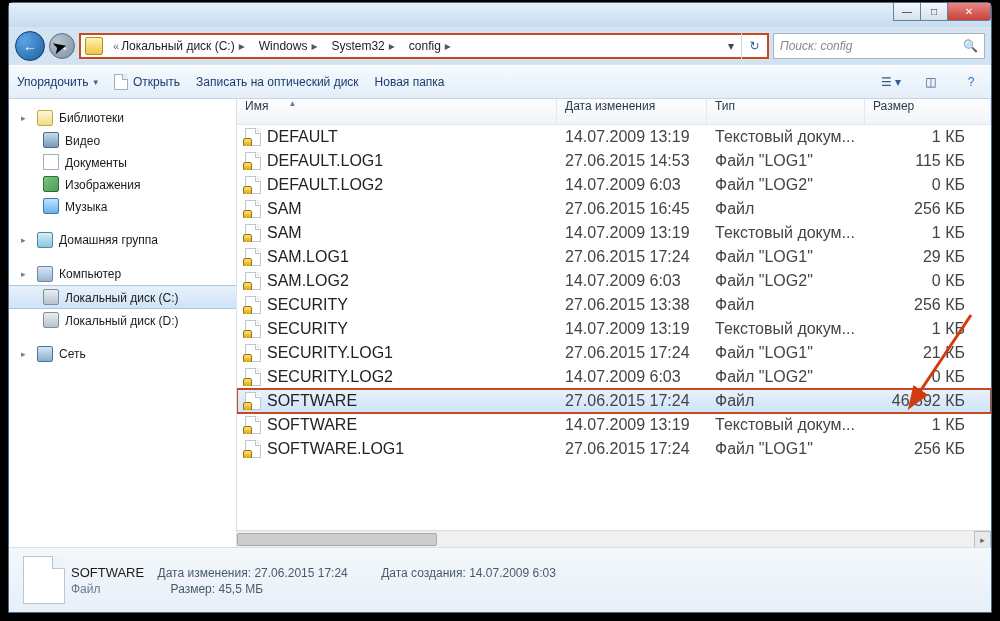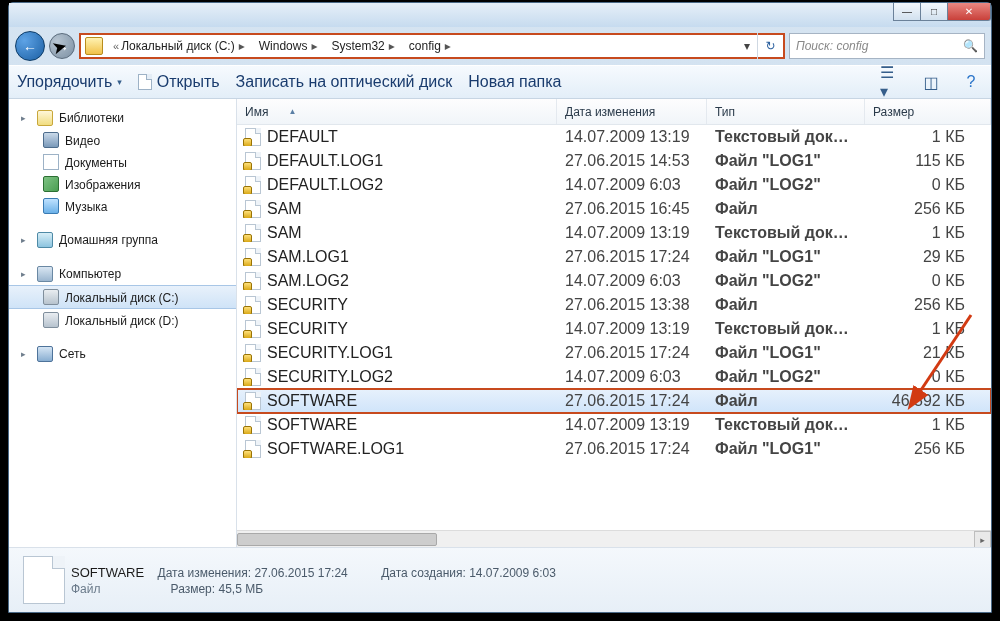--- a/index.html
+++ b/index.html
@@ -73,31 +73,31 @@
     width:18px;height:18px;margin:0 4px;
     background:linear-gradient(to bottom,#fff2b2,#f1c24a);
     border:1px solid #b88c1c;border-radius:2px;
   }
   .crumb { padding:0 5px; display:flex; align-items:center; height:100%; }
   .crumb-sep { color:#555; padding:0 4px; }
   .crumb-first-arrows { padding-left:6px; color:#666; letter-spacing:-3px; font-size:11px;}
   .bc-refresh { width:26px;height:26px;border-left:1px solid #cfd8e2;display:flex;align-items:center;justify-content:center;color:#2a5f9e;}
   .bc-drop { width:20px;color:#444;display:flex;align-items:center;justify-content:center;}
   .searchbox {
-    width:196px;height:26px;background:#fff;border:1px solid #a6b4c4;
+    width:212px;height:26px;background:#fff;border:1px solid #a6b4c4;
     display:flex;align-items:center;padding:0 6px;color:#888;font-style:italic;font-size:12px;
     justify-content:space-between;
   }
   .searchbox .mag { font-style:normal;color:#4d7fb5; }
   
   .toolbar {
     height:34px;background:linear-gradient(to bottom,#f6fafe,#e3eef8);
     border-top:1px solid #fff;border-bottom:1px solid #c7d5e3;
     display:flex;align-items:center;padding:0 8px;gap:16px;
-    font-size:16px;color:#1a3c6e;
+    font-size:12px;color:#1a3c6e;
   }
   .tb-item{display:flex;align-items:center;gap:5px;cursor:default;}
   .tb-drop::after{content:" ▾";font-size:9px;color:#365f8c;}
   .tb-spacer{flex:1;}
   .tb-iconbtn{width:24px;height:20px;border:1px solid transparent;display:flex;align-items:center;justify-content:center;color:#355e8b;}
   .page-icon{width:14px;height:16px;background:#fff;border:1px solid #9db2c6;position:relative;}
   .page-icon::after{content:"";position:absolute;right:-1px;top:-1px;width:5px;height:5px;background:#e4edf6;border-left:1px solid #9db2c6;border-bottom:1px solid #9db2c6;}
   
   .body {
     flex:1; display:flex; background:#fff; overflow:hidden;
@@ -121,32 +121,32 @@
   .sicon.home{background:linear-gradient(to bottom,#d7eef7,#8cc4df);border:1px solid #4e8aa6;border-radius:2px;}
   .sicon.net{background:linear-gradient(to bottom,#d5e5f4,#89aed1);border:1px solid #4e739a;border-radius:2px;}
   .sicon.vid{background:linear-gradient(to bottom,#c9d9e9,#7a99b9);border:1px solid #4d6c8c;border-radius:2px;}
   .sicon.doc{background:#fff;border:1px solid #9db2c6;}
   
   .filearea{flex:1;display:flex;flex-direction:column;overflow:hidden;position:relative;}
   .colheaders{
     height:26px;border-bottom:1px solid #e1e7ed;display:flex;align-items:center;
     font-size:12px;color:#2a3a4a;background:linear-gradient(to bottom,#fdfdfe,#f1f5f9);
   }
-  .ch{padding:0 8px;border-right:1px solid #e4e9ef;height:100%;display:flex;align-items:center;gap:20px;}
+  .ch{padding:0 8px;border-right:1px solid #e4e9ef;height:100%;display:flex;gap:20px;}
   .ch.name{width:320px;}
   .ch.date{width:150px;}
   .ch.type{width:158px;}
   .ch.size{flex:1;justify-content:flex-start;}
   .sort-arrow{font-size:8px;color:#5a7fa5;}
   .rows{flex:1;overflow:auto;position:relative;}
   .row{height:24px;display:flex;align-items:center;font-size:16px;color:#222;padding-right:18px;}
   .cell{padding:0 8px;overflow:hidden;white-space:nowrap;text-overflow:ellipsis;}
   .cell.name{width:320px;display:flex;align-items:center;gap:6px;}
   .cell.date{width:150px;color:#444;}
-  .cell.type{width:158px;color:#444;font-weight:bold;}
+  .cell.type{width:158px;color:#444;}
   .cell.size{flex:1;text-align:right;color:#444;}
   .ficon{
     width:16px;height:18px;background:#fff;border:1px solid #b9c6d3;position:relative;flex:none;
   }
   .ficon::after{content:"";position:absolute;right:-1px;top:-1px;width:5px;height:5px;background:#eef3f8;border-left:1px solid #b9c6d3;border-bottom:1px solid #b9c6d3;}
   .ficon .lock{
     position:absolute;left:-3px;bottom:-2px;width:9px;height:9px;border-radius:2px;
     background:linear-gradient(to bottom,#ffe07a,#d9a817);border:1px solid #9a7405;
   }
   .row.highlighted{outline:2px solid #c74a1e;outline-offset:-1px;background:linear-gradient(to bottom,#e7f1fc,#cfe4fa);}

